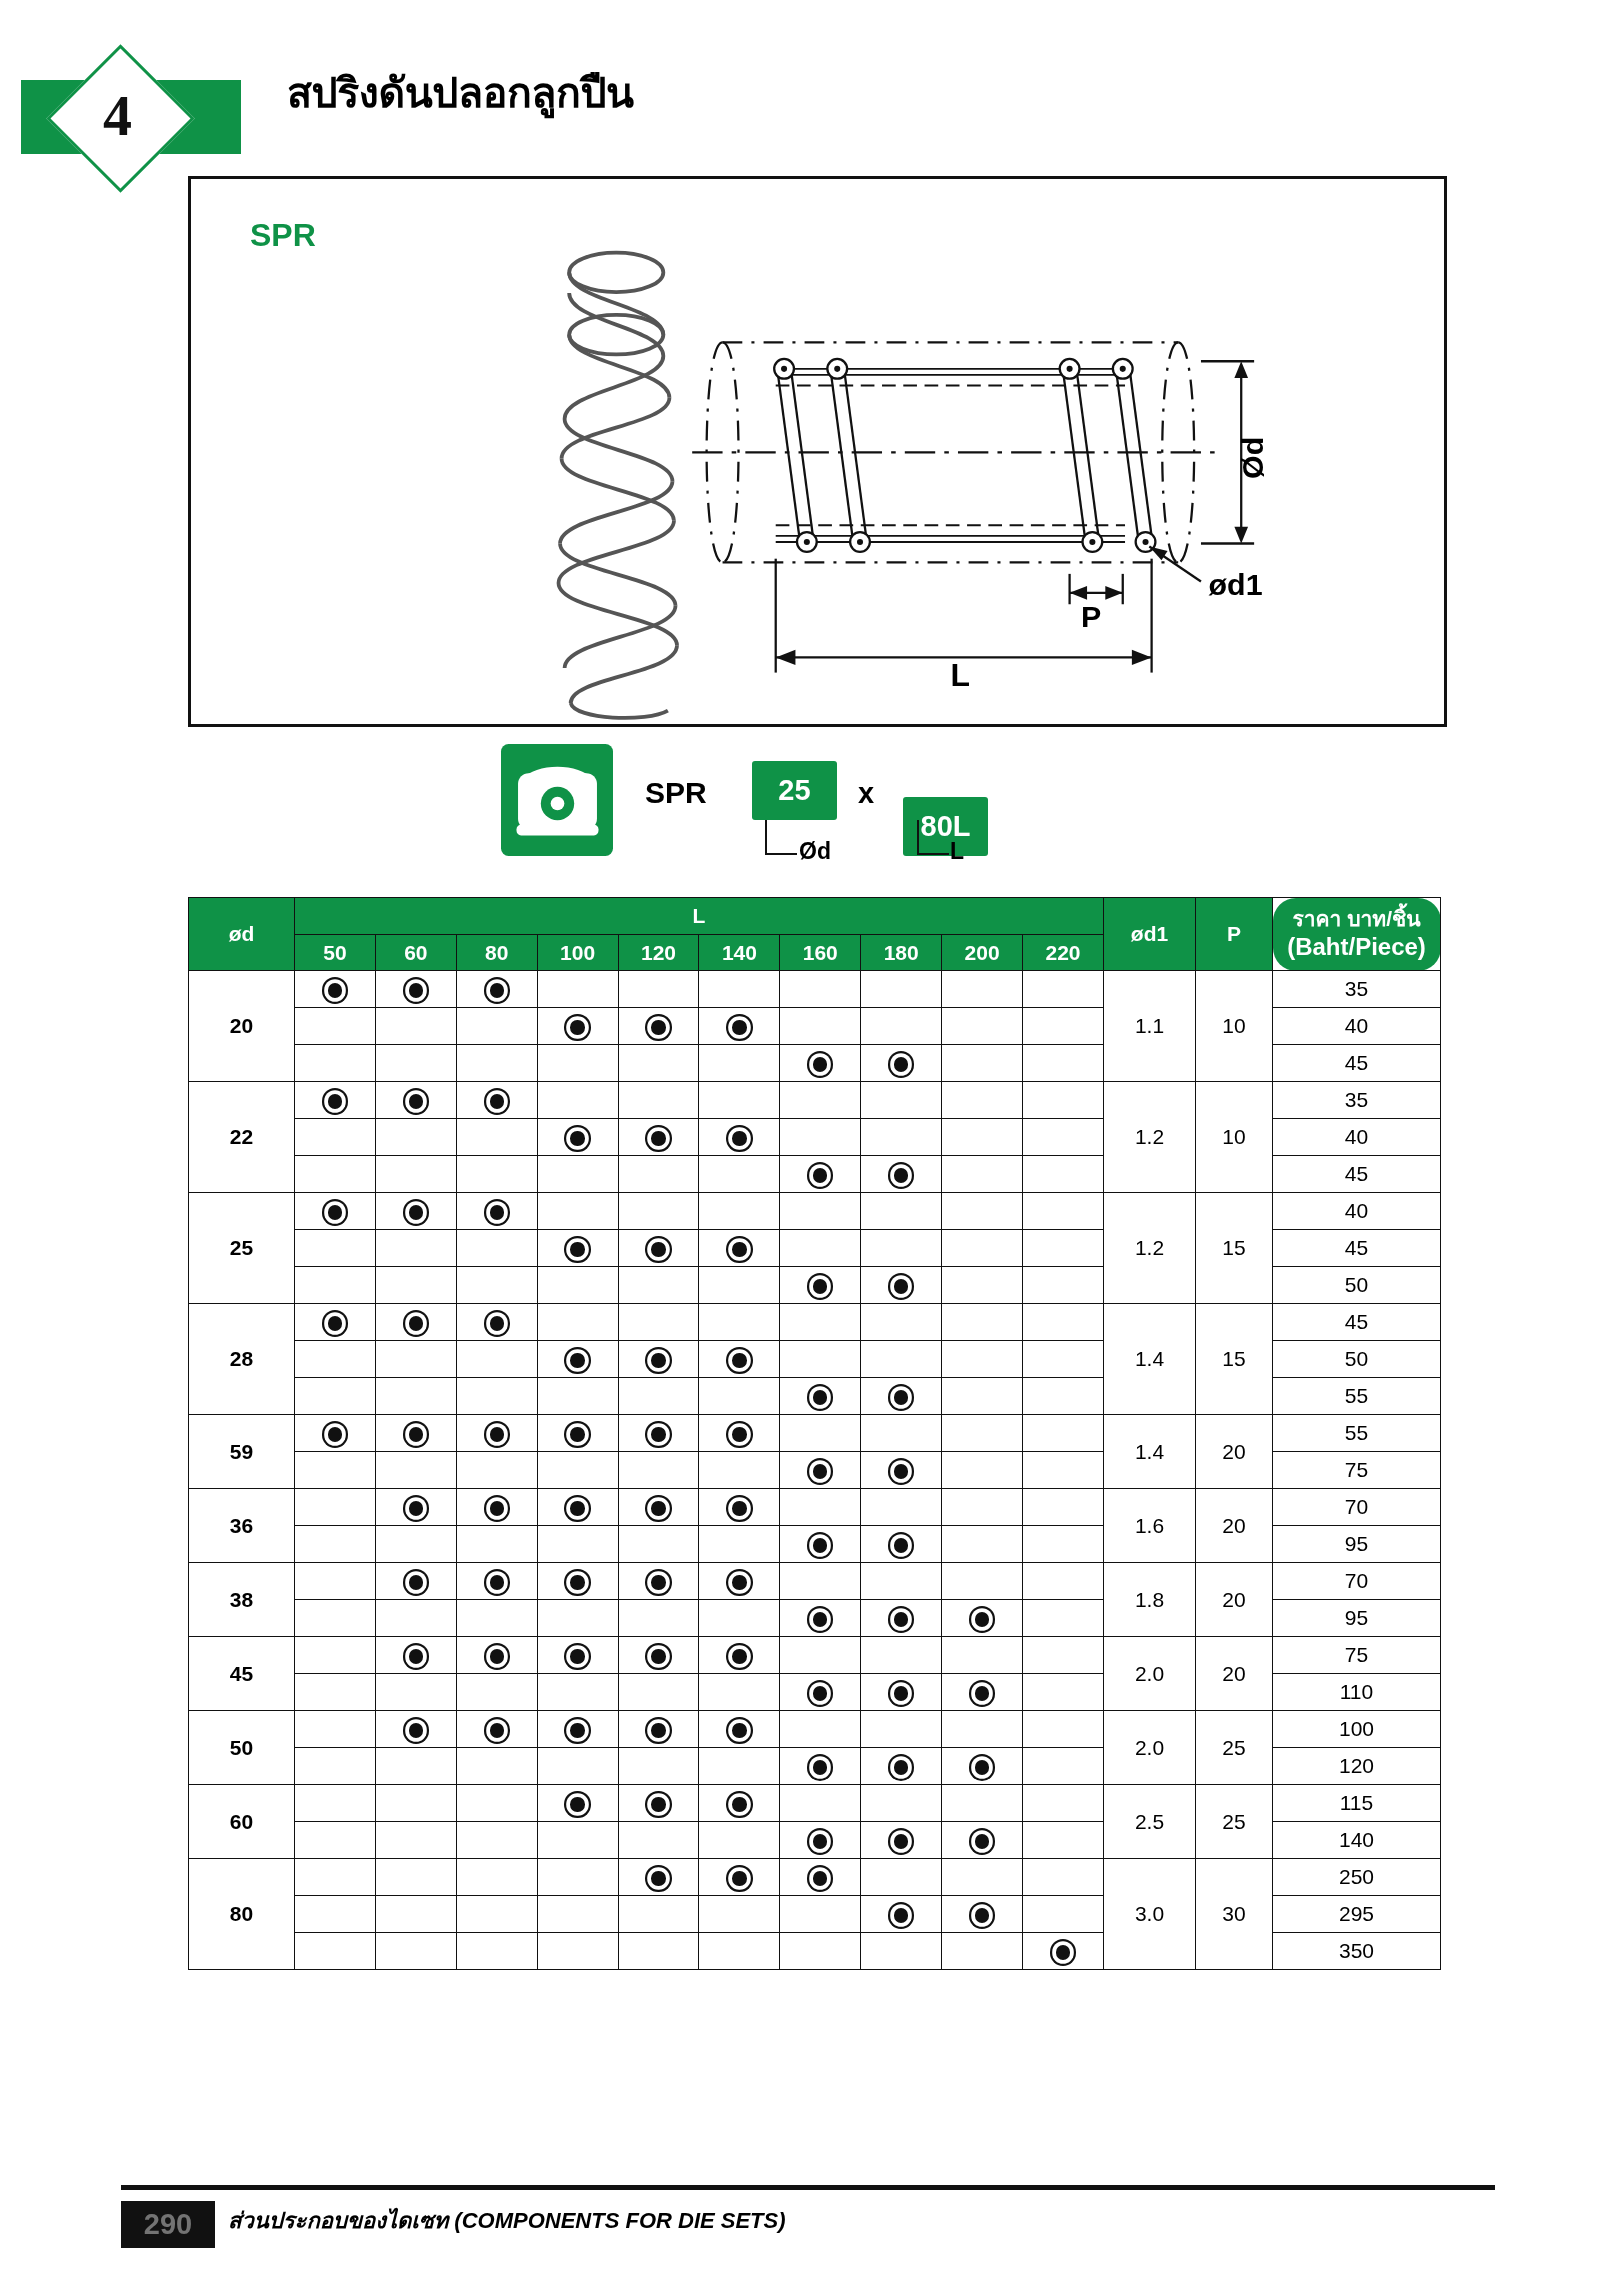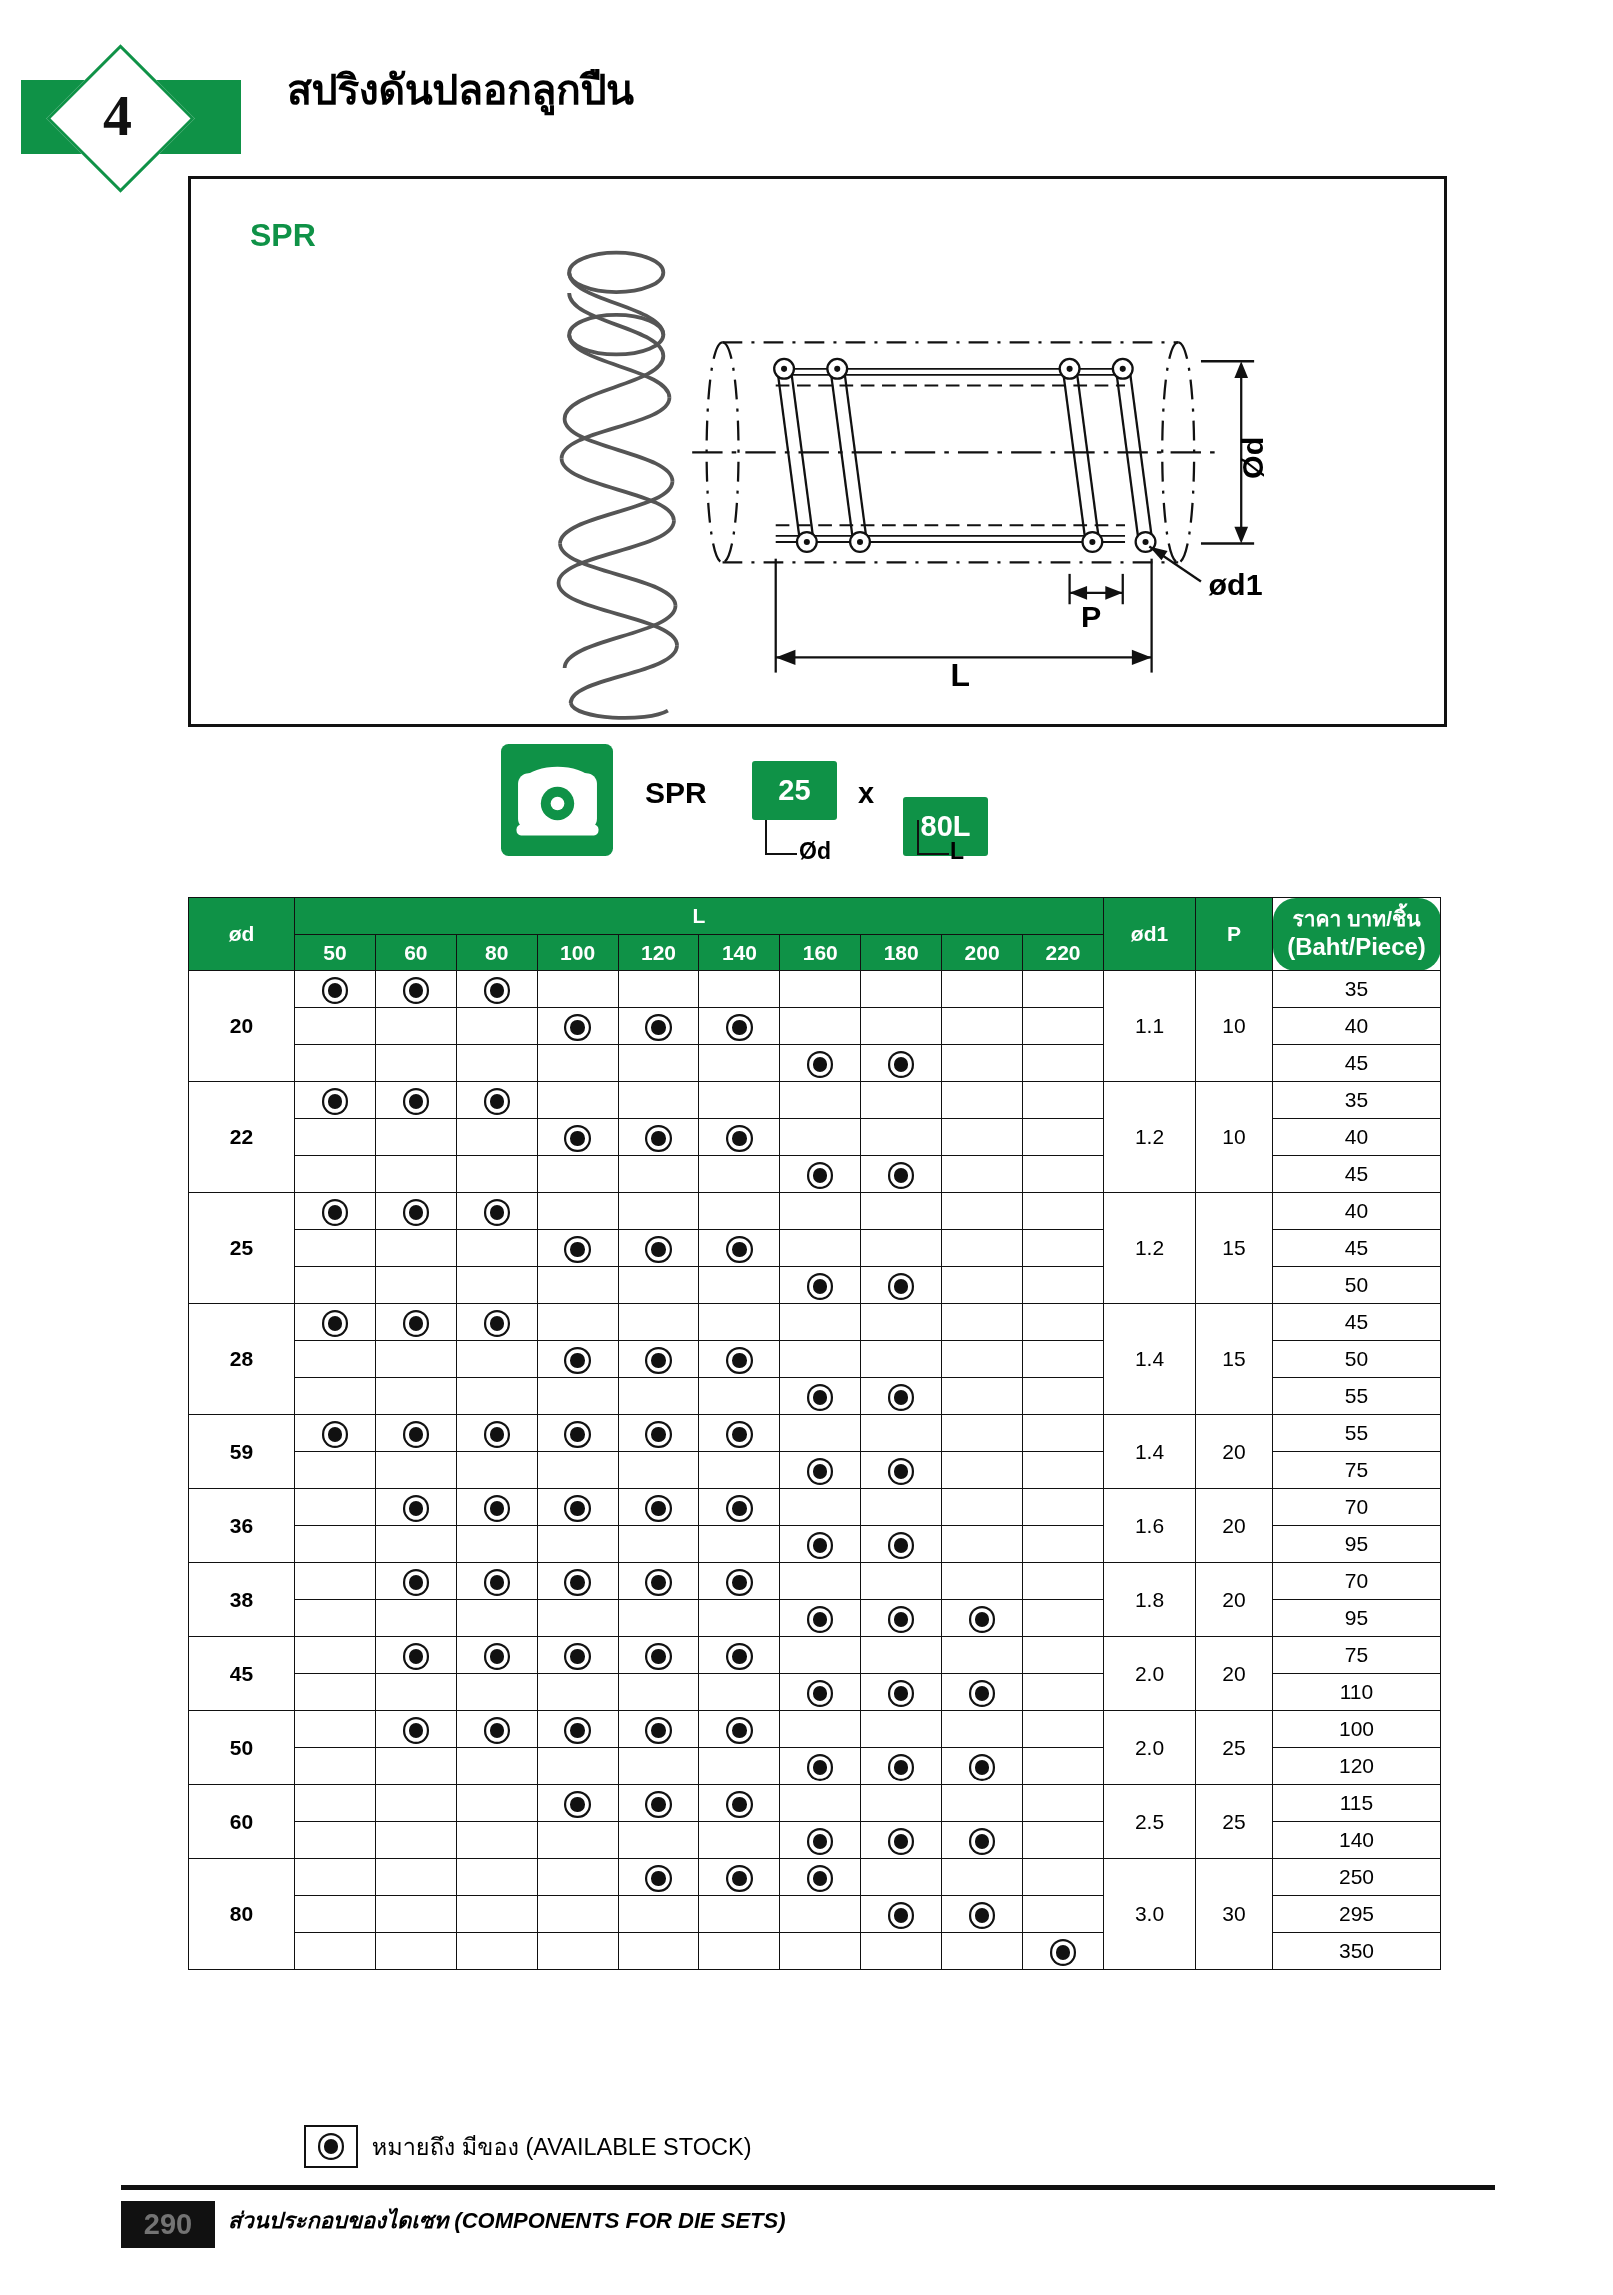--- a/index.html
+++ b/index.html
@@ -63,21 +63,20 @@
   .title-block {
     position: absolute;
     left: 287px;
     top: 36px;
   }
   .title-th {
     font-size: 41px;
     font-weight: bold;
     line-height: 1.05;
     letter-spacing: -0.4px;
-    font-family: Liberation Mono, monospace;
   }
   .title-en {
     font-size: 38px;
     font-weight: bold;
     line-height: 1.15;
     margin-top: 3px;
   }
 
   
   .drawing-box {
@@ -817,25 +816,19 @@
             <td class="mark"></td>
             <td class="mark"></td>
             <td class="mark"></td>
             <td class="mark"><span class="dot"></span></td>
             <td class="price-cell">350</td>
           </tr>
         </tbody>
     </table>
   </div>
 
-  <div class="legend">
-    <div class="legend-box">
-      <span class="dot"></span>
-    </div>
-    <div class="legend-text">หมายถึง  มีของ (AVAILABLE STOCK)</div>
-  </div>
 
   <div class="footer-rule"></div>
   <div class="page-num">290</div>
   <div class="footer-text">ส่วนประกอบของไดเซท (COMPONENTS FOR DIE SETS)</div>
 
 </div>
 
 
 </body></html>

